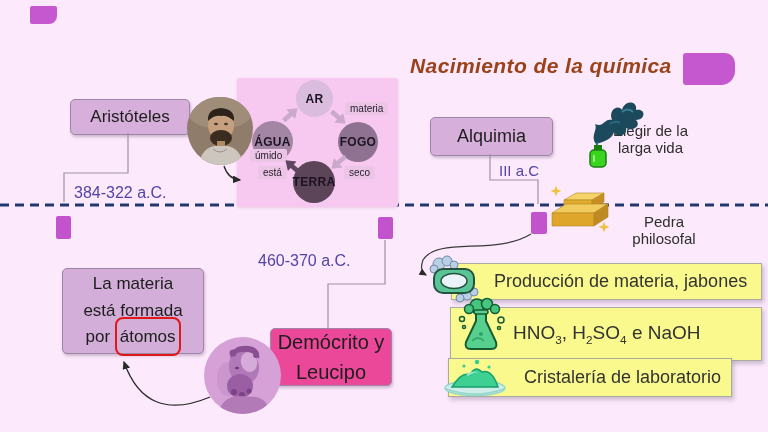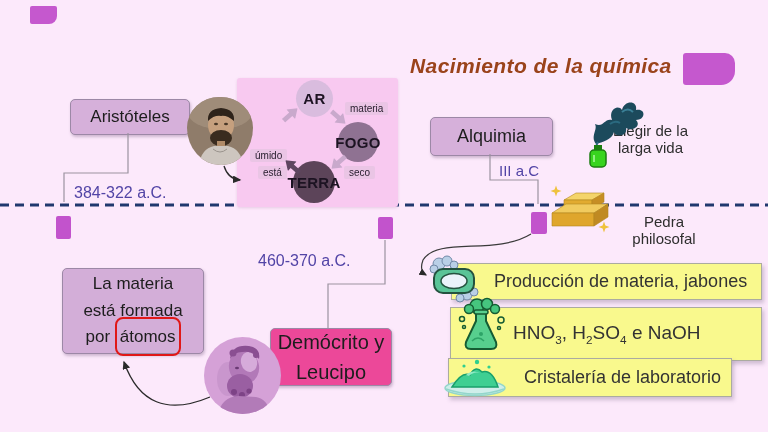--- a/index.html
+++ b/index.html
@@ -8,21 +8,21 @@
   .abs{position:absolute;}
   .lavbox{position:absolute;background:#d6b0da;border:1px solid #9c88a6;border-radius:5px;
           box-shadow:1px 2px 3px rgba(120,90,130,.35);display:flex;align-items:center;
           justify-content:center;text-align:center;color:#1d1d1d;z-index:2;}
   .date{position:absolute;color:#5244a6;font-size:16px;z-index:2;}
   .marker{position:absolute;background:#c253cc;border-radius:2px;z-index:2;}
   .tab{position:absolute;background:#c558ce;z-index:2;}
   .panel{position:absolute;left:237px;top:78px;width:161px;height:129px;background:#f8c9f0;
          border-radius:3px;z-index:2;box-shadow:0 1px 3px rgba(150,90,140,.2);}
   .circ{position:absolute;border-radius:50%;display:flex;align-items:center;justify-content:center;
-        font-weight:bold;font-size:15px;color:#1c1322;letter-spacing:.3px;z-index:3;}
+        font-weight:bold;font-size:12px;color:#1c1322;letter-spacing:.3px;z-index:3;}
   .chip{position:absolute;background:#eac5e5;color:#2a2030;font-size:10px;padding:1px 5px;
         border-radius:2px;z-index:3;}
   .blk{position:absolute;width:19px;height:13px;background:#c9a9cc;z-index:3;
        clip-path:polygon(0 32%,52% 32%,52% 0,100% 50%,52% 100%,52% 68%,0 68%);}
   .ybox{position:absolute;background:#f9f98d;border:1px solid #ababa0;
         box-shadow:2px 3px 4px rgba(140,120,150,.4);display:flex;align-items:center;
         color:#333;font-size:18px;z-index:2;}
   .icn{position:absolute;z-index:3;line-height:0;}
   .cap{position:absolute;color:#2e2e2e;font-size:15px;text-align:center;line-height:1.15;z-index:2;}
   #title{position:absolute;left:410px;top:54px;font-size:21px;font-weight:bold;font-style:italic;
@@ -68,20 +68,23 @@
   <div class="panel"></div>
   <div class="circ" style="left:296px;top:80px;width:37px;height:37px;background:#d9bcde;">
     <span>AR</span>
   </div>
   <div class="circ" style="left:338px;top:122px;width:40px;height:40px;background:#8f7292;">
     <span>FOGO</span>
   </div>
   <div class="circ" style="left:293px;top:161px;width:42px;height:42px;background:#5c4459;">
     <span>TERRA</span>
   </div>
+  <div class="circ" style="left:252px;top:121px;width:41px;height:41px;background:#a286a4;">
+    <span>ÁGUA</span>
+  </div>
   <div class="chip" style="left:250px;top:101px;margin-top:48px;">úmido</div>
   <div class="chip" style="left:345px;top:102px;">materia</div>
   <div class="chip" style="left:344px;top:166px;">seco</div>
   <div class="chip" style="left:258px;top:166px;">está</div>
   <div class="blk" style="left:281px;top:108px;transform:rotate(-42deg);"></div>
   <div class="blk" style="left:329px;top:111px;transform:rotate(42deg);"></div>
   <div class="blk" style="left:329px;top:156px;transform:rotate(138deg);"></div>
   <div class="blk" style="left:283px;top:160px;transform:rotate(-138deg);background:#5e4660;"></div>
 
   <div class="lavbox" style="left:430px;top:117px;width:121px;height:37px;font-size:18px;">

